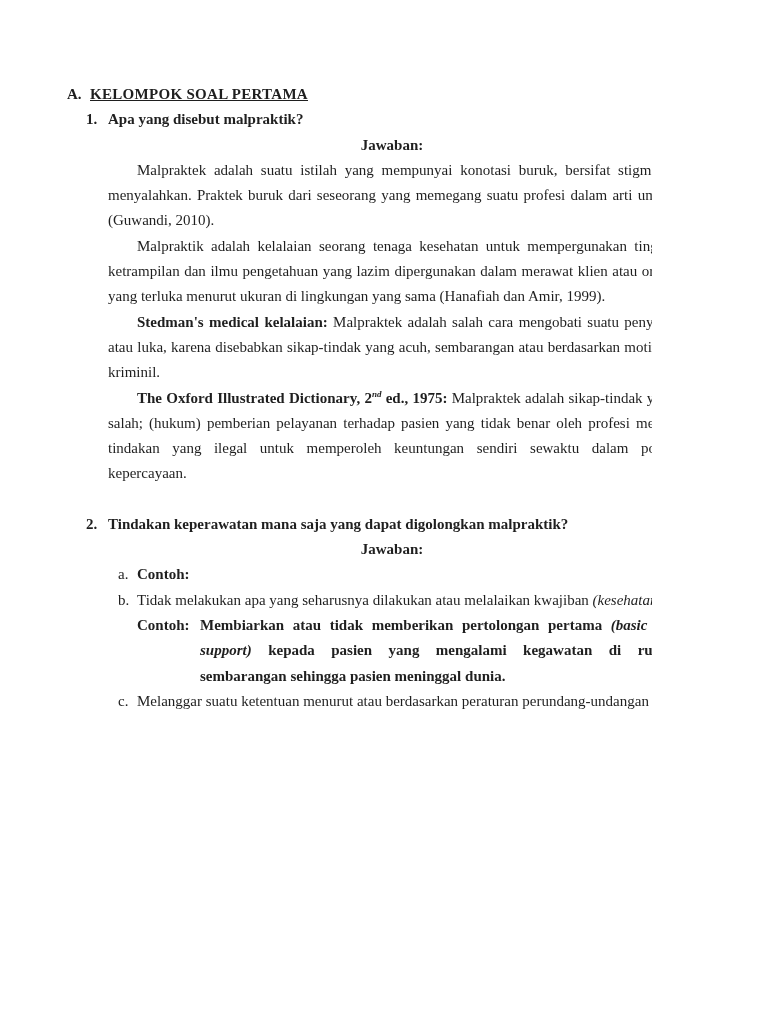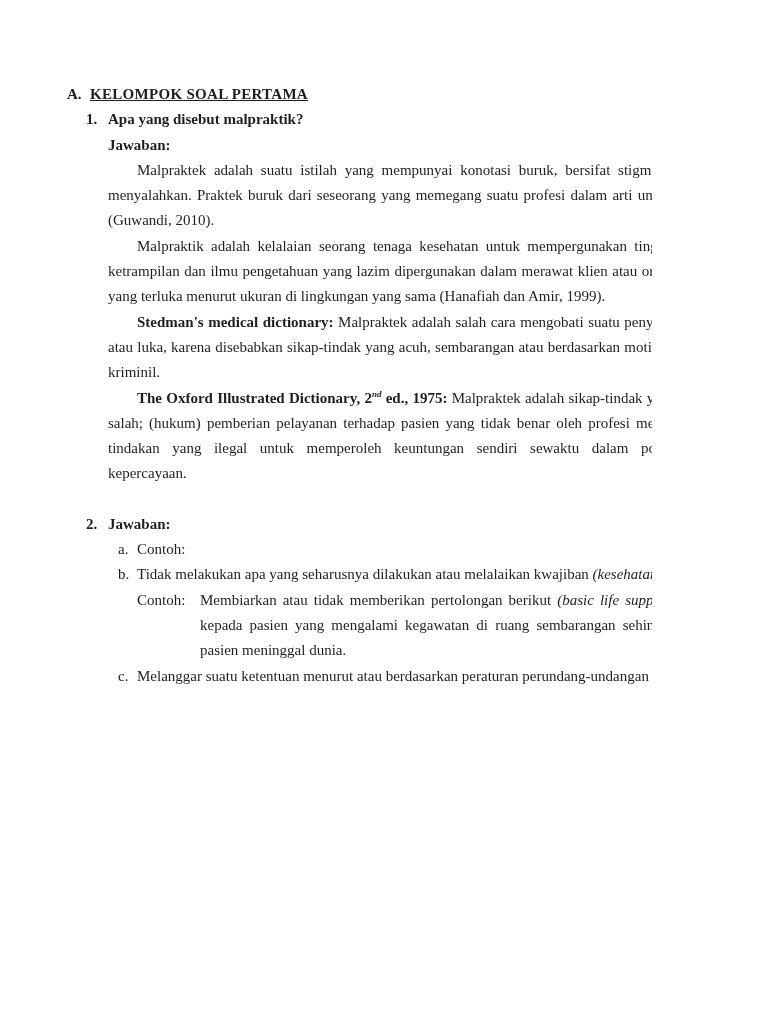--- a/index.html
+++ b/index.html
@@ -18,32 +18,32 @@
   .content { position: absolute; left: 67px; top: 82px; width: 609px; }
 
   .section-heading { white-space: nowrap; }
   .sec-marker { display: inline-block; width: 23px; font-weight: bold; }
   .sec-title { font-weight: bold; text-decoration: underline; letter-spacing: 0.3px; }
 
   .q-row { position: relative; padding-left: 41px; font-weight: bold; }
   .q-num { position: absolute; left: 19px; top: 0; }
 
   .answer { margin-left: 41px; }
-  .answer-label { font-weight: bold; }
+  .answer-label { font-weight: bold; text-align: center; }
 
   .para { text-align: justify; }
   .para.indent { text-indent: 29px; }
 
   .q2 { margin-top: 25px; }
 
   .abc-item { position: relative; padding-left: 29px; }
   .abc-marker { position: absolute; left: 10px; top: 0; }
   .abc-text { text-align: justify; }
 
-  .contoh { display: flex; }
+  .contoh { display: flex; font-weight: bold; }
   .contoh-label { flex: 0 0 63px; }
   .contoh-text { flex: 1; text-align: justify; }
 
   .run-b { font-weight: bold; }
   .run-i { font-style: italic; }
   .run-sup { font-size: 9px; vertical-align: super; line-height: 0; font-style: italic; }
 </style>
 </head>
 <body>
 
@@ -56,45 +56,46 @@
 
     <div class="q-block">
       <div class="q-row">
         <span class="q-num">1.</span>
         <span class="q-text">Apa yang disebut malpraktik?</span>
       </div>
       <div class="answer">
         <div class="answer-label">Jawaban:</div>
         <p class="para indent"><span>Malpraktek adalah suatu istilah yang mempunyai konotasi buruk, bersifat stigmatis, menyalahkan. Praktek buruk dari seseorang yang memegang suatu profesi dalam arti umum (Guwandi, 2010).</span></p>
         <p class="para indent"><span>Malpraktik adalah kelalaian seorang tenaga kesehatan untuk mempergunakan tingkat ketrampilan dan ilmu pengetahuan yang lazim dipergunakan dalam merawat klien atau orang yang terluka menurut ukuran di lingkungan yang sama (Hanafiah dan Amir, 1999).</span></p>
-        <p class="para indent"><span class="run-b">Stedman's medical dictionary:</span><span> Malpraktek adalah salah cara mengobati suatu penyakit atau luka, karena disebabkan sikap-tindak yang acuh, sembarangan atau berdasarkan motivasi kriminil.</span></p>
+        <p class="para indent"><span class="run-b">Stedman's medical kelalaian:</span><span> Malpraktek adalah salah cara mengobati suatu penyakit atau luka, karena disebabkan sikap-tindak yang acuh, sembarangan atau berdasarkan motivasi kriminil.</span></p>
         <p class="para indent"><span class="run-b">The Oxford Illustrated Dictionary, 2</span><span class="run-b run-sup">nd</span><span class="run-b"> ed., 1975:</span><span> Malpraktek adalah sikap-tindak yang salah; (hukum) pemberian pelayanan terhadap pasien yang tidak benar oleh profesi medis; tindakan yang ilegal untuk memperoleh keuntungan sendiri sewaktu dalam posisi kepercayaan.</span></p>
       </div>
     </div>
 
     <div class="q-block q2">
       <div class="q-row">
         <span class="q-num">2.</span>
+        <span class="q-text">Tindakan keperawatan mana saja yang dapat digolongkan malpraktik?</span>
       </div>
       <div class="answer">
         <div class="answer-label">Jawaban:</div>
 
         <div class="abc-item">
           <span class="abc-marker">a.</span>
           <div class="contoh">
             <span class="contoh-label">Contoh:</span>
           </div>
         </div>
 
         <div class="abc-item">
           <span class="abc-marker">b.</span>
           <p class="abc-text"><span>Tidak melakukan apa yang seharusnya dilakukan atau melalaikan kwajiban </span><span class="run-i">(kesehatan)</span></p>
           <div class="contoh">
             <span class="contoh-label">Contoh:</span>
-            <p class="contoh-text"><span>Membiarkan atau tidak memberikan pertolongan berikut </span><span class="run-i">(basic life support)</span><span> kepada pasien yang mengalami kegawatan di ruang sembarangan sehingga pasien meninggal dunia.</span></p>
+            <p class="contoh-text"><span>Membiarkan atau tidak memberikan pertolongan pertama </span><span class="run-i">(basic life support)</span><span> kepada pasien yang mengalami kegawatan di ruang sembarangan sehingga pasien meninggal dunia.</span></p>
           </div>
         </div>
 
         <div class="abc-item">
           <span class="abc-marker">c.</span>
           <p class="abc-text"><span>Melanggar suatu ketentuan menurut atau berdasarkan peraturan perundang-undangan</span></p>
         </div>
       </div>
     </div>
 

